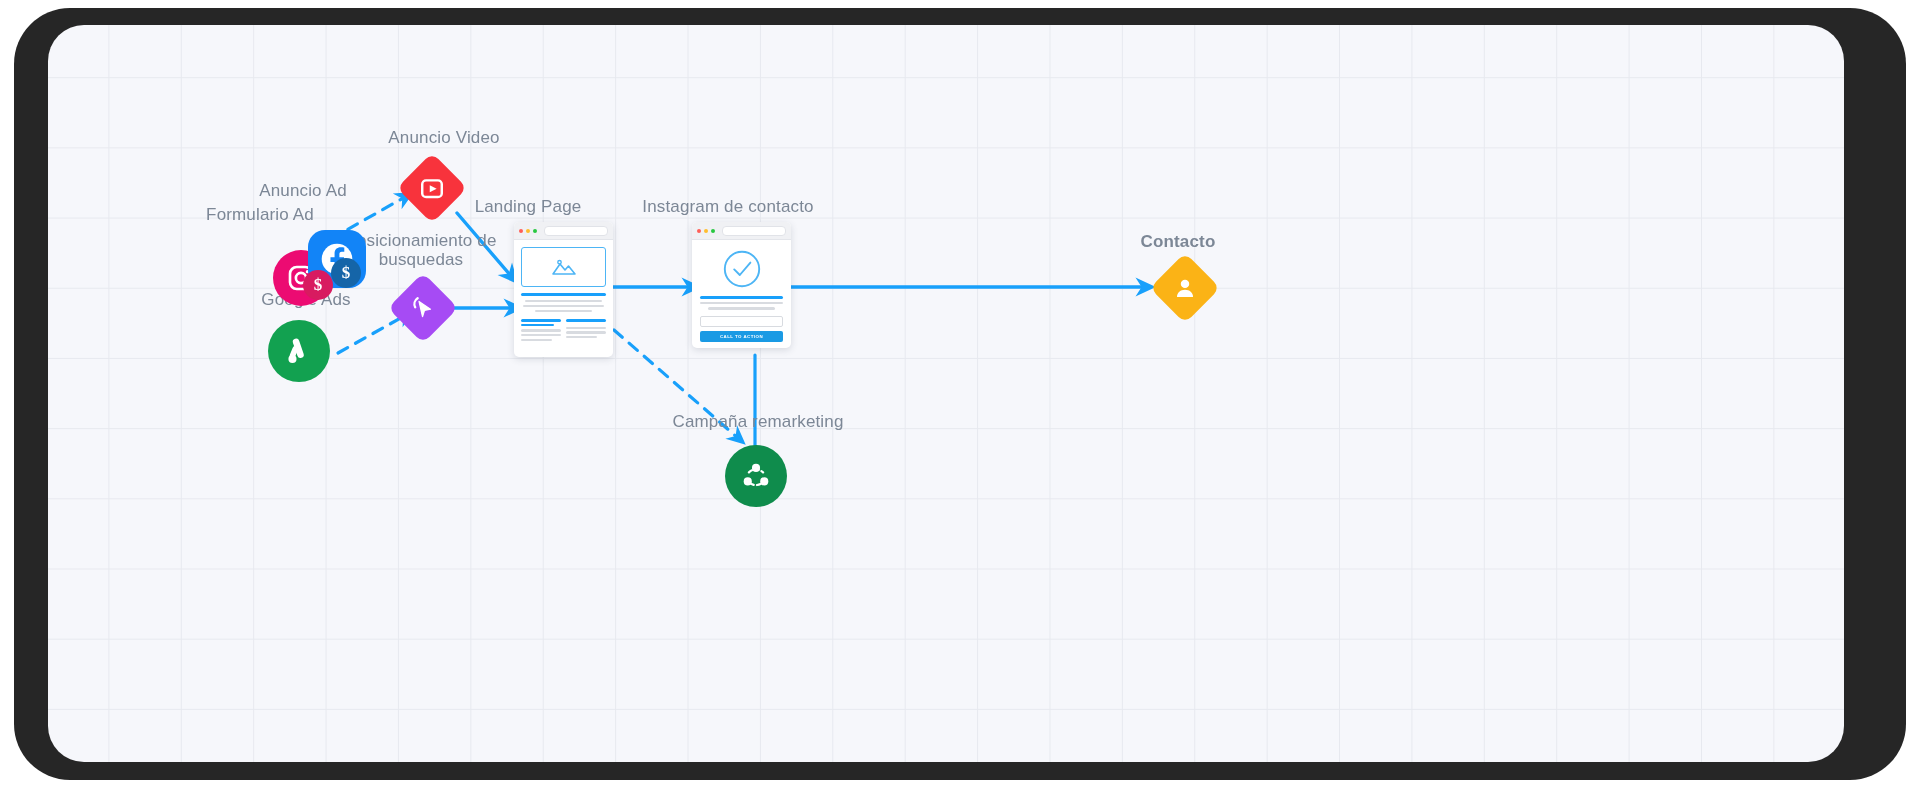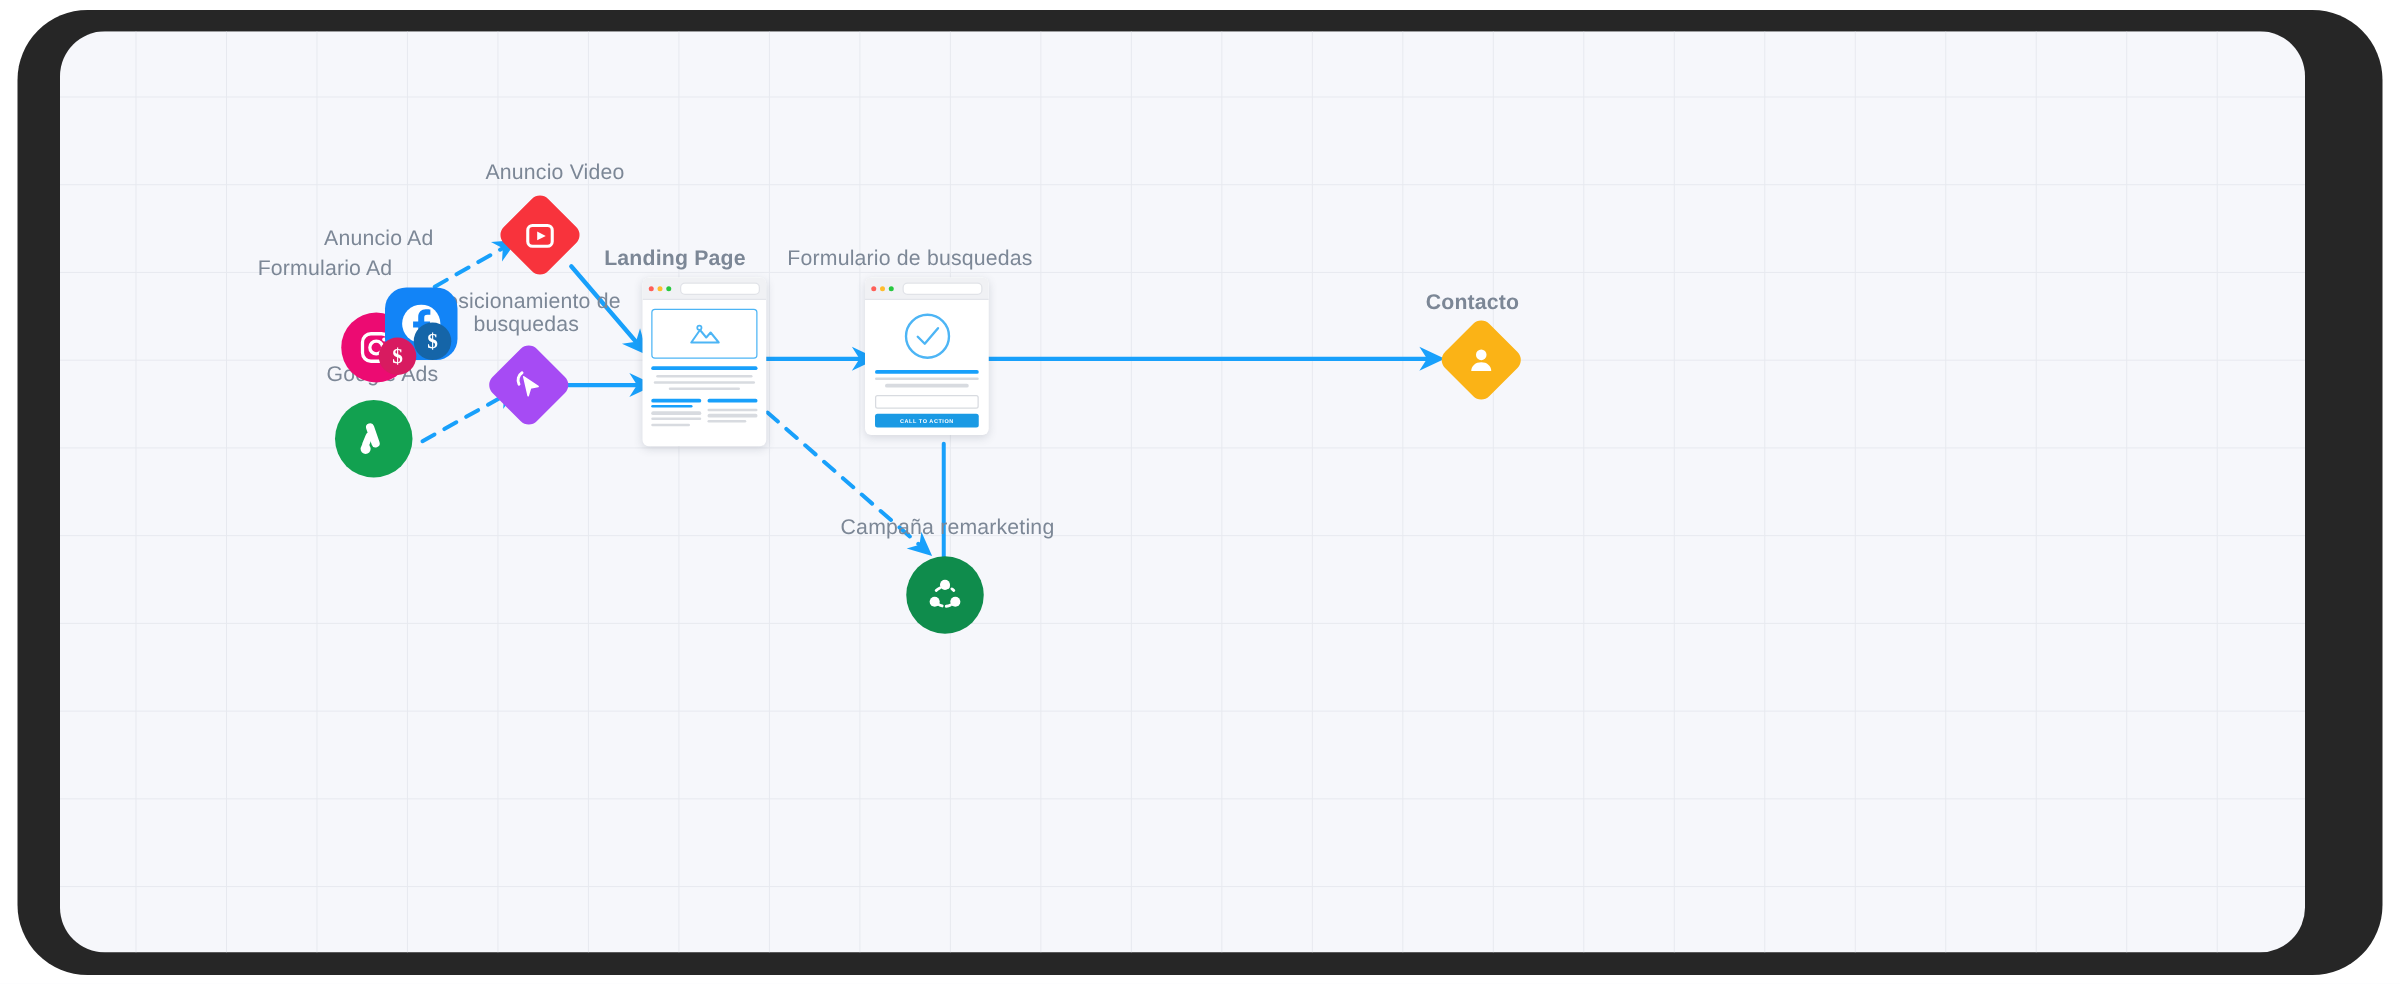--- a/index.html
+++ b/index.html
@@ -111,23 +111,23 @@
 
   <div class="label" style="left:165px;top:156px;width:180px;">Anuncio Ad</div>
 
   <div class="label" style="left:122px;top:180px;width:180px;">Formulario Ad</div>
 
   <div class="label" style="left:168px;top:265px;width:180px;">Google Ads</div>
 
   <div class="label" style="left:278px;top:206px;width:190px;">Posicionamiento de
 busquedas</div>
 
-  <div class="label" style="left:397px;top:172px;width:190px;font-weight:bold;">Landing Page</div>
-
-  <div class="label" style="left:565px;top:172px;width:230px;">Formulario de busquedas</div>
+  <div class="label" style="left:385px;top:172px;width:190px;">Landing Page</div>
+
+  <div class="label" style="left:565px;top:172px;width:230px;">Instagram de contacto</div>
 
   <div class="label" style="left:585px;top:387px;width:250px;">Campaña remarketing</div>
 
   <div class="label" style="left:1040px;top:207px;width:180px;font-weight:bold;">Contacto</div>
 
   <div id="social-cluster">
 
     <div id="instagram-node">
       <svg width="30" height="30" viewBox="0 0 24 24">
         <rect x="3.2" y="3.2" width="17.6" height="17.6" rx="5.4" fill="none" stroke="#ffffff" stroke-width="2.1"></rect>

